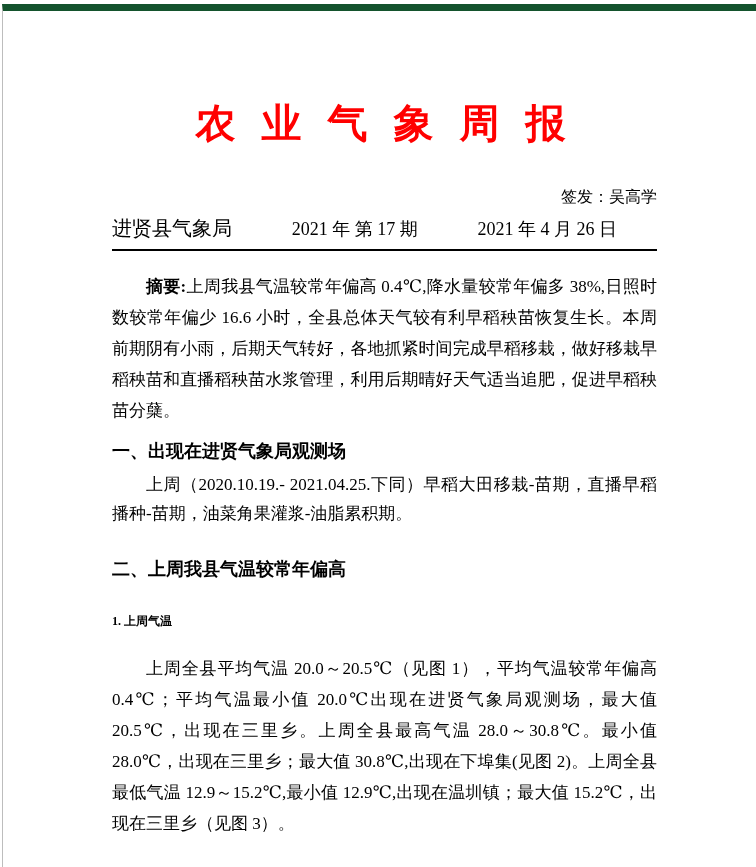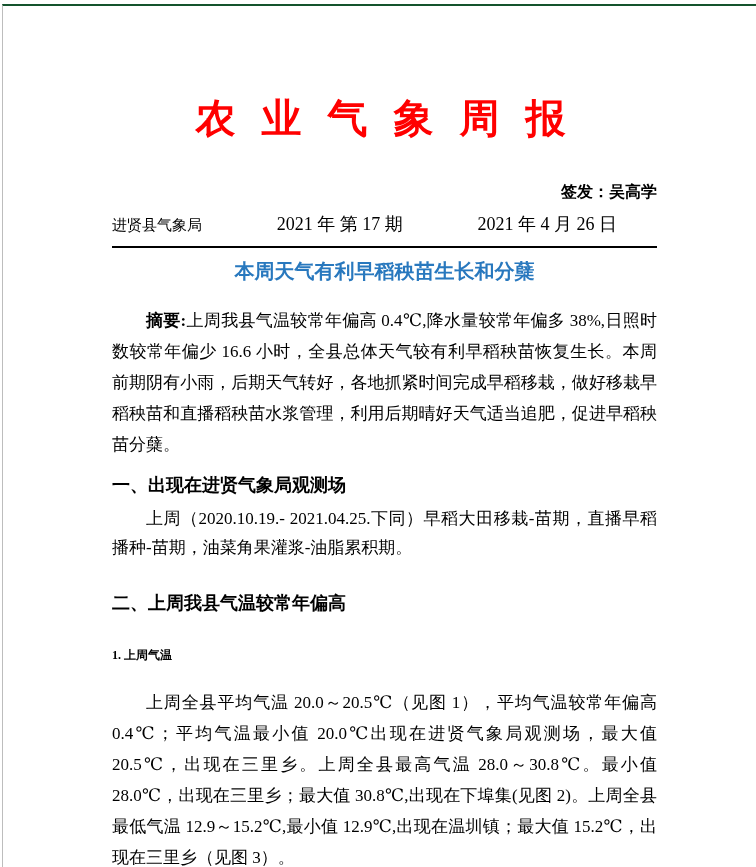--- a/index.html
+++ b/index.html
@@ -9,21 +9,21 @@
     font-family: "Liberation Serif", "DejaVu Serif", serif;
     color: #000000;
     overflow: hidden;
   }
   .page {
     position: relative;
     margin: 4px 0 0 2px;
     width: 754px;
     height: 863px;
     background: #ffffff;
-    border-top: 2px solid #14532d;
+    border-top: 7px solid #14532d;
     border-left: 1px solid #bdbdbd;
   }
   .content {
     width: 545px;
     margin-left: 109px;
     padding-top: 86px;
   }
   .report-title {
     font-size: 40px;
     font-weight: bold;
@@ -31,32 +31,31 @@
     text-align: center;
     letter-spacing: 8px;
     line-height: 1.35;
     white-space: nowrap;
   }
   .signer {
     margin-top: 36px;
     font-size: 16px;
     text-align: right;
     line-height: 20px;
-    font-weight: bold;
   }
   .meta-row {
     margin-top: 9px;
     display: flex;
     justify-content: space-between;
     align-items: baseline;
     padding-right: 40px;
     font-size: 18px;
     line-height: 26px;
   }
-  .meta-row .agency { font-size: 15px; font-family: Liberation Mono, monospace; }
+  .meta-row .agency { font-size: 20px; font-family: Liberation Mono, monospace; }
   .rule {
     margin-top: 6px;
     border-top: 2px solid #000000;
     width: 100%;
     height: 0;
   }
   .headline {
     margin-top: 9px;
     font-size: 20px;
     font-weight: bold;
@@ -99,21 +98,20 @@
     <div class="signer">签发：吴高学</div>
 
     <div class="meta-row">
       <span class="agency">进贤县气象局</span>
       <span class="issue">2021 年 第 17 期</span>
       <span class="date">2021 年 4 月 26 日</span>
     </div>
 
     <div class="rule"></div>
 
-    <h2 class="headline">本周天气有利早稻秧苗生长和分蘖</h2>
 
     <p class="para abstract"><span class="label">摘要:</span><span>上周我县气温较常年偏高 0.4℃,降水量较常年偏多 38%,日照时数较常年偏少 16.6 小时，全县总体天气较有利早稻秧苗恢复生长。本周前期阴有小雨，后期天气转好，各地抓紧时间完成早稻移栽，做好移栽早稻秧苗和直播稻秧苗水浆管理，利用后期晴好天气适当追肥，促进早稻秧苗分蘖。</span></p>
 
     <h3 class="sec-heading">一、出现在进贤气象局观测场</h3>
 
     <p class="para sec-para">上周（2020.10.19.- 2021.04.25.下同）早稻大田移栽-苗期，直播早稻播种-苗期，油菜角果灌浆-油脂累积期。</p>
 
     <h3 class="sec-heading spaced">二、上周我县气温较常年偏高</h3>
 
     <h4 class="sub-heading">1. 上周气温</h4>

